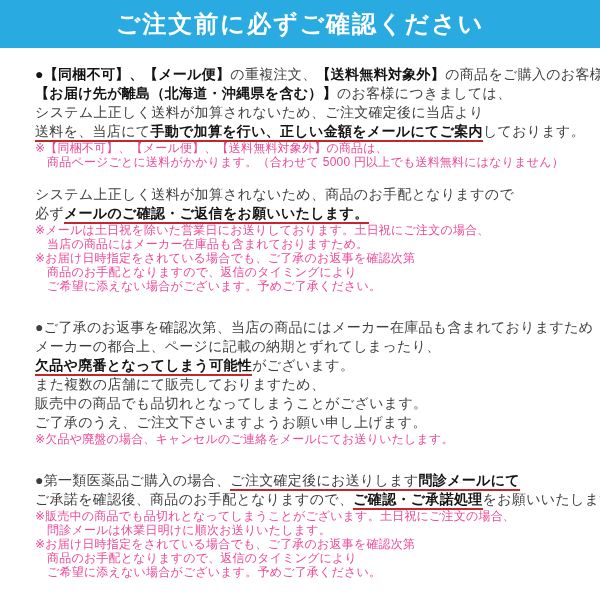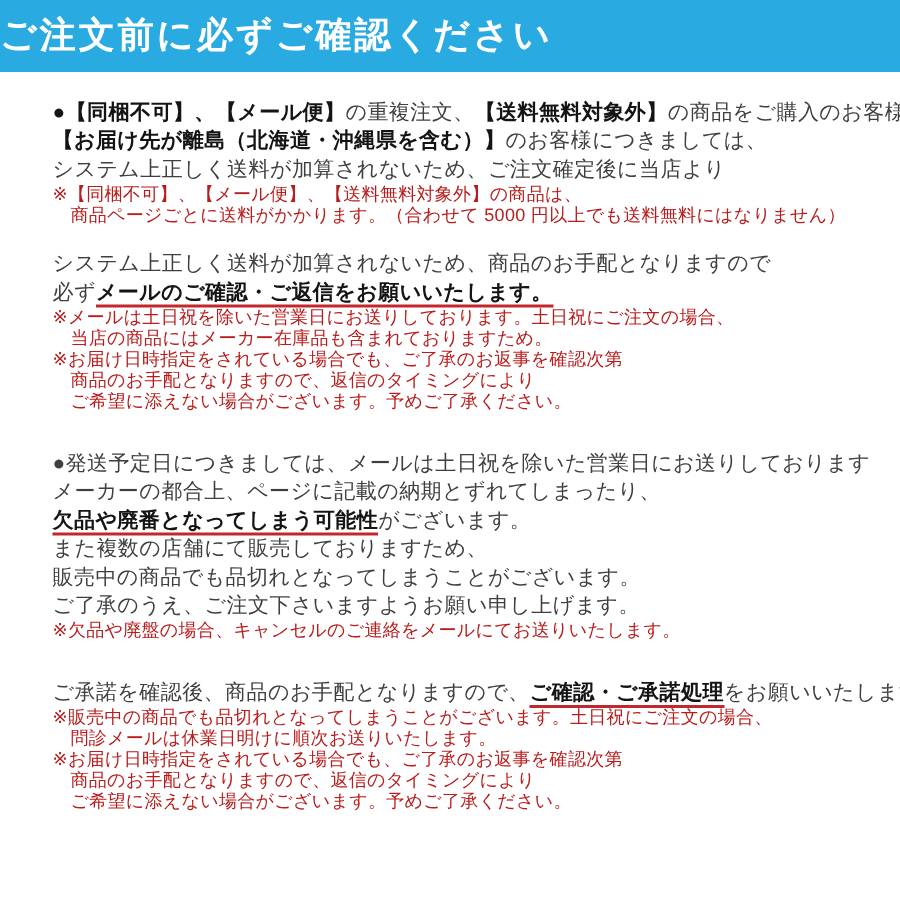--- a/index.html
+++ b/index.html
@@ -11,21 +11,21 @@
   html,body{margin:0;padding:0;}
   body{
     width:600px;height:600px;overflow:hidden;
     background:#ffffff;
     font-family:"Liberation Sans","DejaVu Sans",sans-serif;
     -webkit-font-smoothing:antialiased;
   }
   .banner{
     width:600px;height:48px;
     background:var(--accent);
-    display:flex;align-items:center;
+    display:flex;align-items:center;justify-content:center;
   }
   .banner h1{
     margin:0;
     color:#ffffff;
     font-size:24px;
     font-weight:bold;
     letter-spacing:2px;
     line-height:1;
   }
   .notice-body{
@@ -38,21 +38,21 @@
     font-size:14px;
     line-height:19px;
     color:var(--text);
     letter-spacing:0.3px;
     white-space:nowrap;
   }
   .line.small{
     font-size:12px;
     line-height:14px;
     letter-spacing:0.2px;
-    color:#b91c1c;
+    color:#ec4899;
   }
   .line.indent{padding-left:12px;}
   .seg.b{
     font-weight:bold;
     color:var(--text-bold);
     margin-top:17px;
   }
   .seg.u{
     border-bottom:2px solid var(--red);
     padding-bottom:1px;
@@ -63,42 +63,44 @@
 
 <header class="banner">
   <h1>ご注文前に必ずご確認ください</h1>
 </header>
 
 <main class="notice-body">
     <section class="section">
       <div class="line"><span class="seg b">●【同梱不可】、【メール便】</span><span class="seg">の重複注文、</span><span class="seg b">【送料無料対象外】</span><span class="seg">の商品をご購入のお客様、</span></div>
       <div class="line"><span class="seg b">【お届け先が離島（北海道・沖縄県を含む）】</span><span class="seg">のお客様につきましては、</span></div>
       <div class="line"><span class="seg">システム上正しく送料が加算されないため、ご注文確定後に当店より</span></div>
+      <div class="line"><span class="seg u">送料を、当店にて</span><span class="seg b u">手動で加算を行い、正しい金額をメールにてご案内</span><span class="seg">しております。</span></div>
       <div class="line small"><span class="seg">※【同梱不可】、【メール便】、【送料無料対象外】の商品は、</span></div>
       <div class="line small indent"><span class="seg">商品ページごとに送料がかかります。（合わせて 5000 円以上でも送料無料にはなりません）</span></div>
     </section>
     <section class="section gap-lg">
       <div class="line"><span class="seg">システム上正しく送料が加算されないため、商品のお手配となりますので</span></div>
       <div class="line"><span class="seg">必ず</span><span class="seg b u">メールのご確認・ご返信をお願いいたします。</span></div>
       <div class="line small"><span class="seg">※メールは土日祝を除いた営業日にお送りしております。土日祝にご注文の場合、</span></div>
       <div class="line small indent"><span class="seg">当店の商品にはメーカー在庫品も含まれておりますため。</span></div>
       <div class="line small"><span class="seg">※お届け日時指定をされている場合でも、ご了承のお返事を確認次第</span></div>
       <div class="line small indent"><span class="seg">商品のお手配となりますので、返信のタイミングにより</span></div>
       <div class="line small indent"><span class="seg">ご希望に添えない場合がございます。予めご了承ください。</span></div>
     </section>
     <section class="section gap-lg">
-      <div class="line"><span class="seg">●発送予定日につきましては、メールは土日祝を除いた営業日にお送りしております</span></div>
+      <div class="line"><span class="seg">●ご了承のお返事を確認次第、当店の商品にはメーカー在庫品も含まれておりますため</span></div>
       <div class="line"><span class="seg">メーカーの都合上、ページに記載の納期とずれてしまったり、</span></div>
       <div class="line"><span class="seg b u">欠品や廃番となってしまう可能性</span><span class="seg">がございます。</span></div>
       <div class="line"><span class="seg">また複数の店舗にて販売しておりますため、</span></div>
       <div class="line"><span class="seg">販売中の商品でも品切れとなってしまうことがございます。</span></div>
       <div class="line"><span class="seg">ご了承のうえ、ご注文下さいますようお願い申し上げます。</span></div>
       <div class="line small"><span class="seg">※欠品や廃盤の場合、キャンセルのご連絡をメールにてお送りいたします。</span></div>
     </section>
     <section class="section">
+      <div class="line"><span class="seg">●第一類医薬品ご購入の場合、</span><span class="seg u">ご注文確定後にお送りします</span><span class="seg b u">問診メールにて</span></div>
       <div class="line"><span class="seg">ご承諾を確認後、商品のお手配となりますので、</span><span class="seg b u">ご確認・ご承諾処理</span><span class="seg">をお願いいたします。</span></div>
       <div class="line small"><span class="seg">※販売中の商品でも品切れとなってしまうことがございます。土日祝にご注文の場合、</span></div>
       <div class="line small indent"><span class="seg">問診メールは休業日明けに順次お送りいたします。</span></div>
       <div class="line small"><span class="seg">※お届け日時指定をされている場合でも、ご了承のお返事を確認次第</span></div>
       <div class="line small indent"><span class="seg">商品のお手配となりますので、返信のタイミングにより</span></div>
       <div class="line small indent"><span class="seg">ご希望に添えない場合がございます。予めご了承ください。</span></div>
     </section>
   </main>
 
 </body></html>

